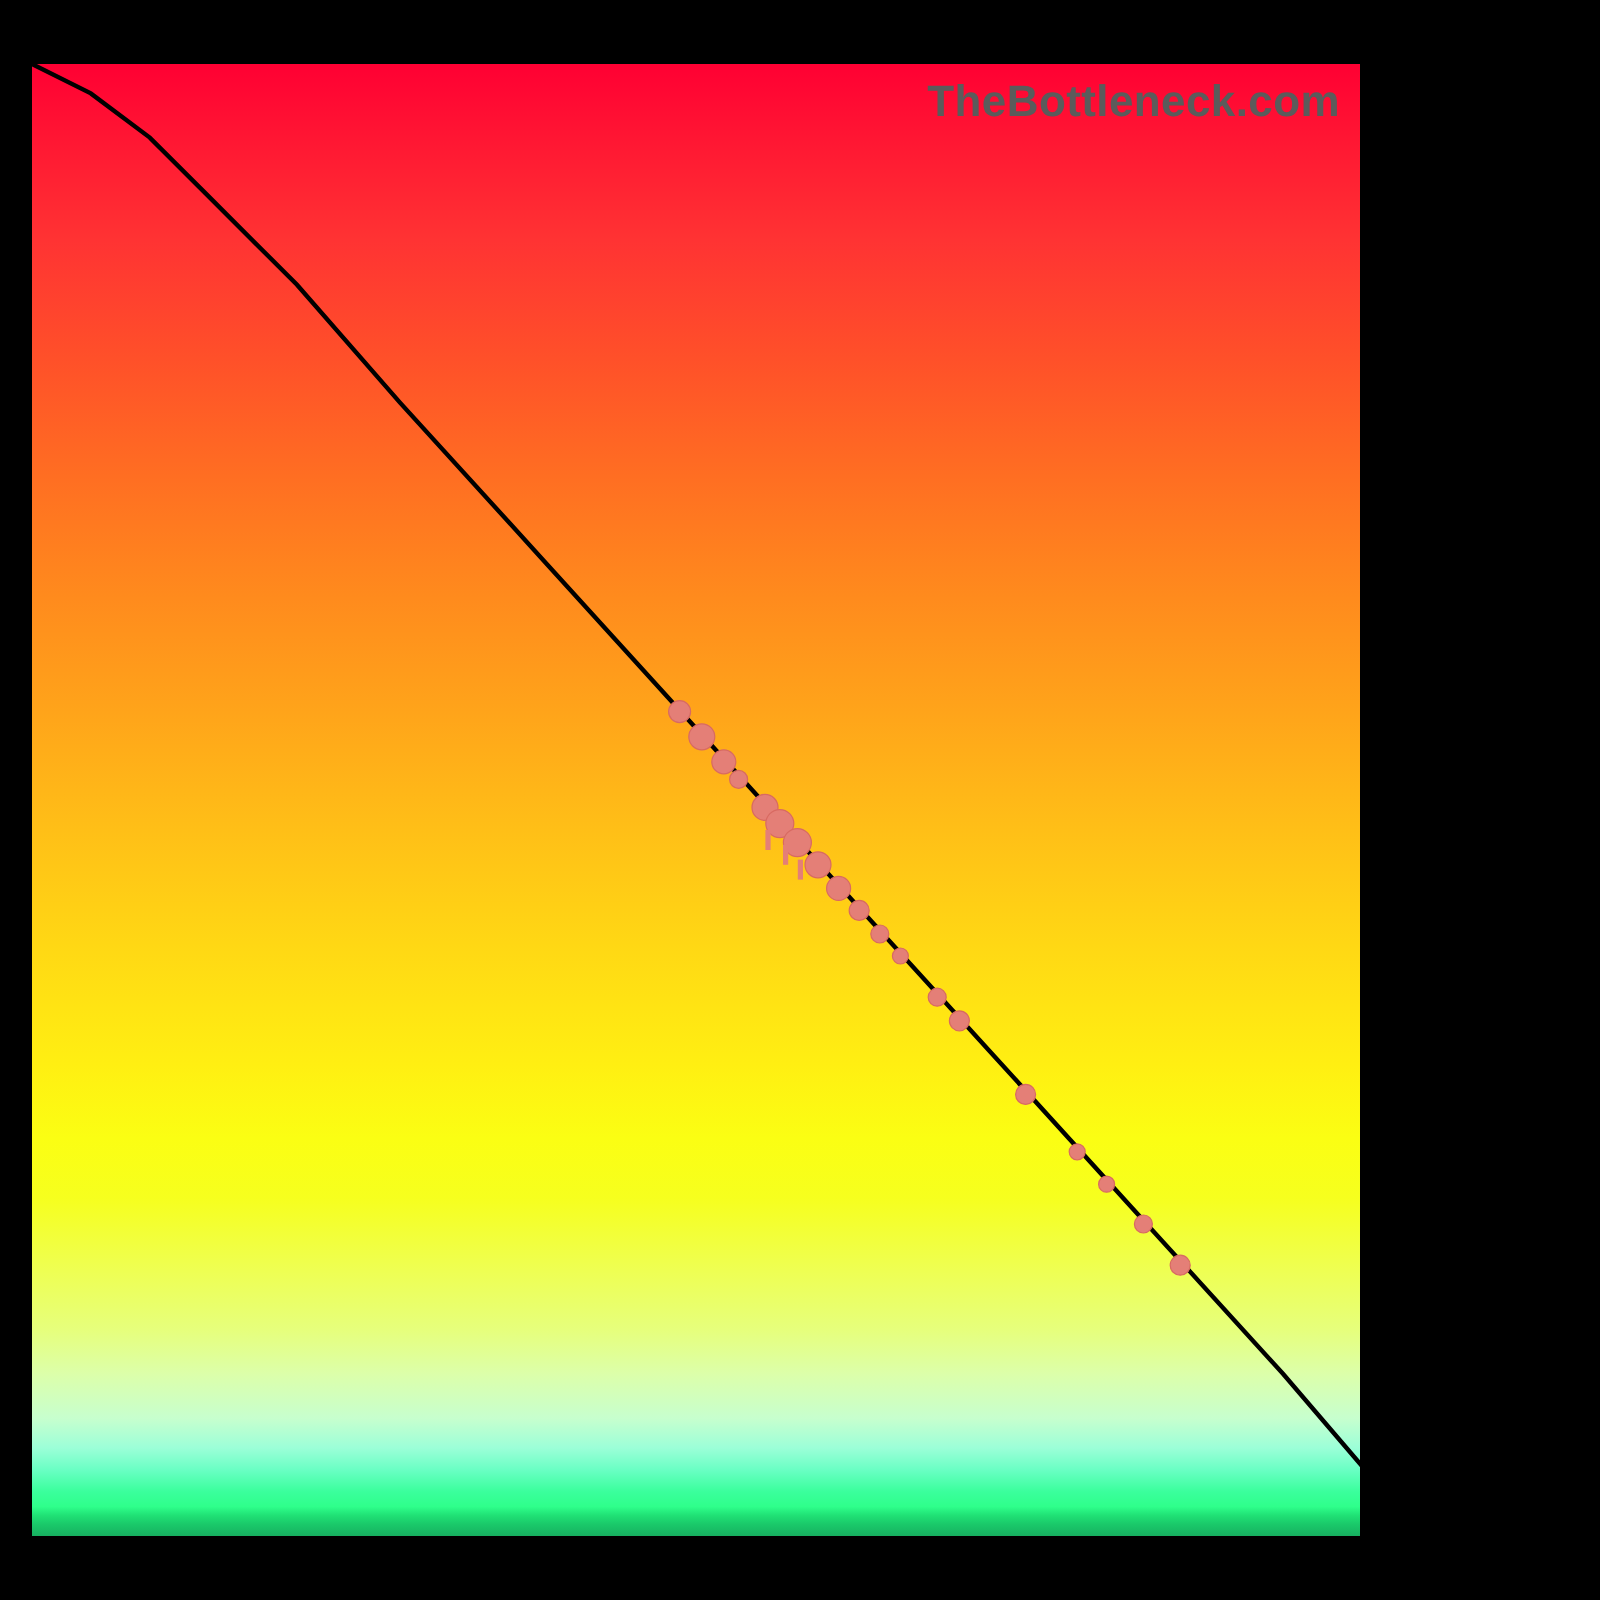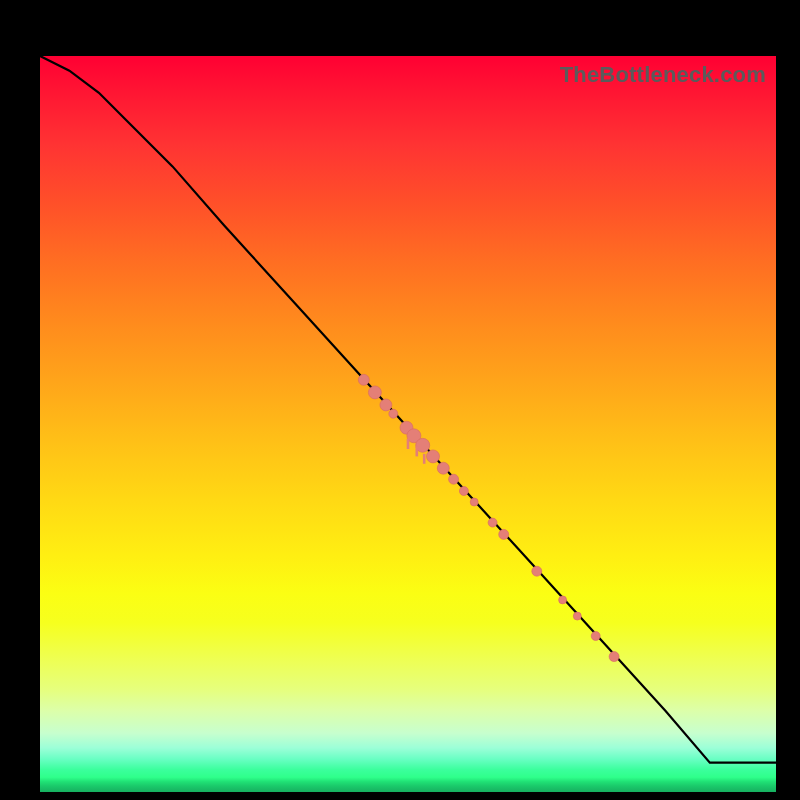--- a/index.html
+++ b/index.html
@@ -5,23 +5,23 @@
   * { margin: 0; padding: 0; box-sizing: border-box; }
   body { width: 800px; height: 800px; overflow: hidden; background: #000; }
   .frame {
     width: 800px;
     height: 800px;
     background: #000;
     position: relative;
   }
   .plot-area {
     position: absolute;
-    left: 40px;
+    left: 16px;
     top: 32px;
-    width: 736px;
+    width: 664px;
     height: 736px;
     background: linear-gradient(to bottom,
       #ff0033 0%,
       #ff1a33 6%,
       #ff3333 12%,
       #ff5029 20%,
       #ff6e22 28%,
       #ff8a1d 36%,
       #ffa41a 44%,
       #ffbf17 52%,
@@ -34,21 +34,20 @@
       #dcffaa 89%,
       #c7ffce 92%,
       #9cffd8 94%,
       #6affc4 95.5%,
       #3aff9c 97%,
       #2fff8b 98%,
       #20e175 98.6%,
       #1ac96a 99.2%,
       #17b060 100%
     );
-    margin-top: 24px;
   }
   .watermark {
     position: absolute;
     top: 6px;
     right: 10px;
     font-family: Arial, Helvetica, sans-serif;
     font-size: 22px;
     font-weight: bold;
     color: #5b5b5b;
     letter-spacing: 0.2px;

